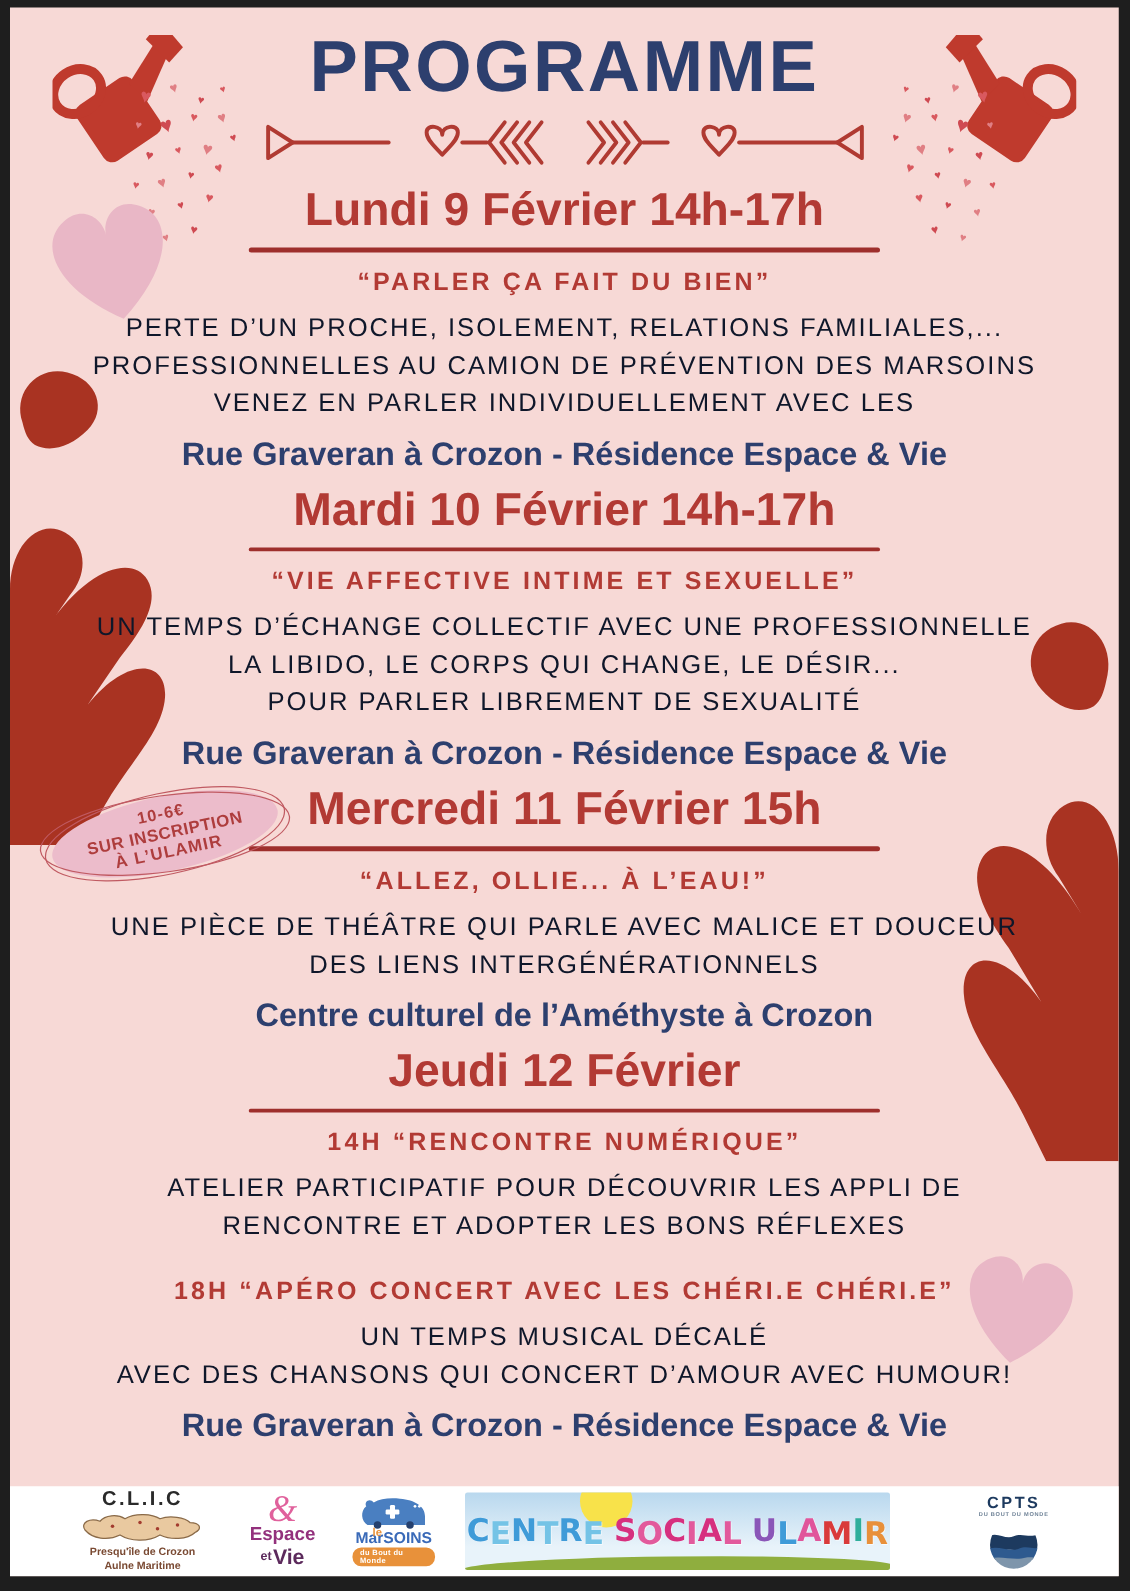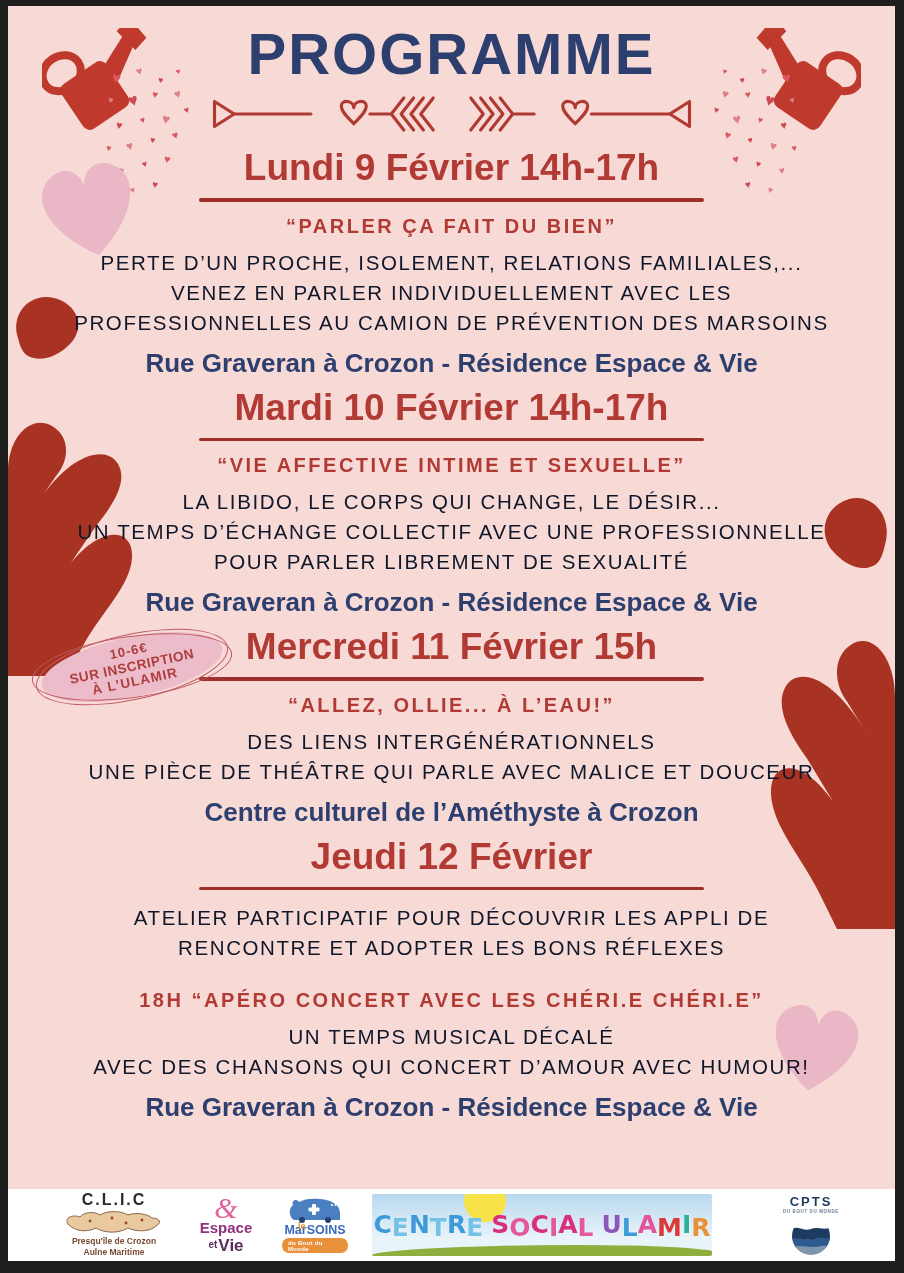--- a/index.html
+++ b/index.html
@@ -194,52 +194,53 @@
           <polygon points="514,28 536,14 536,42"></polygon>
         </g>
       </svg>
 
       <section>
         <h2 class="day">Lundi 9 Février 14h-17h</h2>
         <div class="rule"></div>
         <p class="subtitle">“PARLER ÇA FAIT DU BIEN”</p>
         <div class="body-block">
           <p class="body-line">PERTE D’UN PROCHE, ISOLEMENT, RELATIONS FAMILIALES,...</p>
+          <p class="body-line">PROFESSIONNELLES AU CAMION DE PRÉVENTION DES MARSOINS</p>
           <p class="body-line">VENEZ EN PARLER INDIVIDUELLEMENT AVEC LES</p>
-          <p class="body-line">PROFESSIONNELLES AU CAMION DE PRÉVENTION DES MARSOINS</p>
         </div>
         <p class="venue">Rue Graveran à Crozon - Résidence Espace &amp; Vie</p>
       </section>
 
       <section>
         <h2 class="day">Mardi 10 Février 14h-17h</h2>
         <div class="rule"></div>
         <p class="subtitle">“VIE AFFECTIVE INTIME ET SEXUELLE”</p>
         <div class="body-block">
+          <p class="body-line">UN TEMPS D’ÉCHANGE COLLECTIF AVEC UNE PROFESSIONNELLE</p>
           <p class="body-line">LA LIBIDO, LE CORPS QUI CHANGE, LE DÉSIR...</p>
-          <p class="body-line">UN TEMPS D’ÉCHANGE COLLECTIF AVEC UNE PROFESSIONNELLE</p>
           <p class="body-line">POUR PARLER LIBREMENT DE SEXUALITÉ</p>
         </div>
         <p class="venue">Rue Graveran à Crozon - Résidence Espace &amp; Vie</p>
       </section>
 
       <section>
         <h2 class="day">Mercredi 11 Février 15h</h2>
         <div class="rule"></div>
         <p class="subtitle">“ALLEZ, OLLIE... À L’EAU!”</p>
         <div class="body-block">
+          <p class="body-line">UNE PIÈCE DE THÉÂTRE QUI PARLE AVEC MALICE ET DOUCEUR</p>
           <p class="body-line">DES LIENS INTERGÉNÉRATIONNELS</p>
-          <p class="body-line">UNE PIÈCE DE THÉÂTRE QUI PARLE AVEC MALICE ET DOUCEUR</p>
         </div>
         <p class="venue">Centre culturel de l’Améthyste à Crozon</p>
       </section>
 
       <section>
         <h2 class="day">Jeudi 12 Février</h2>
         <div class="rule"></div>
+        <p class="subtitle">14H “RENCONTRE NUMÉRIQUE”</p>
         <div class="body-block">
           <p class="body-line">ATELIER PARTICIPATIF POUR DÉCOUVRIR LES APPLI DE</p>
           <p class="body-line">RENCONTRE ET ADOPTER LES BONS RÉFLEXES</p>
         </div>
         <p class="subtitle subtitle2">18H “APÉRO CONCERT AVEC LES CHÉRI.E CHÉRI.E”</p>
         <div class="body-block">
           <p class="body-line">UN TEMPS MUSICAL DÉCALÉ</p>
           <p class="body-line">AVEC DES CHANSONS QUI CONCERT D’AMOUR AVEC HUMOUR!</p>
         </div>
         <p class="venue">Rue Graveran à Crozon - Résidence Espace &amp; Vie</p>

